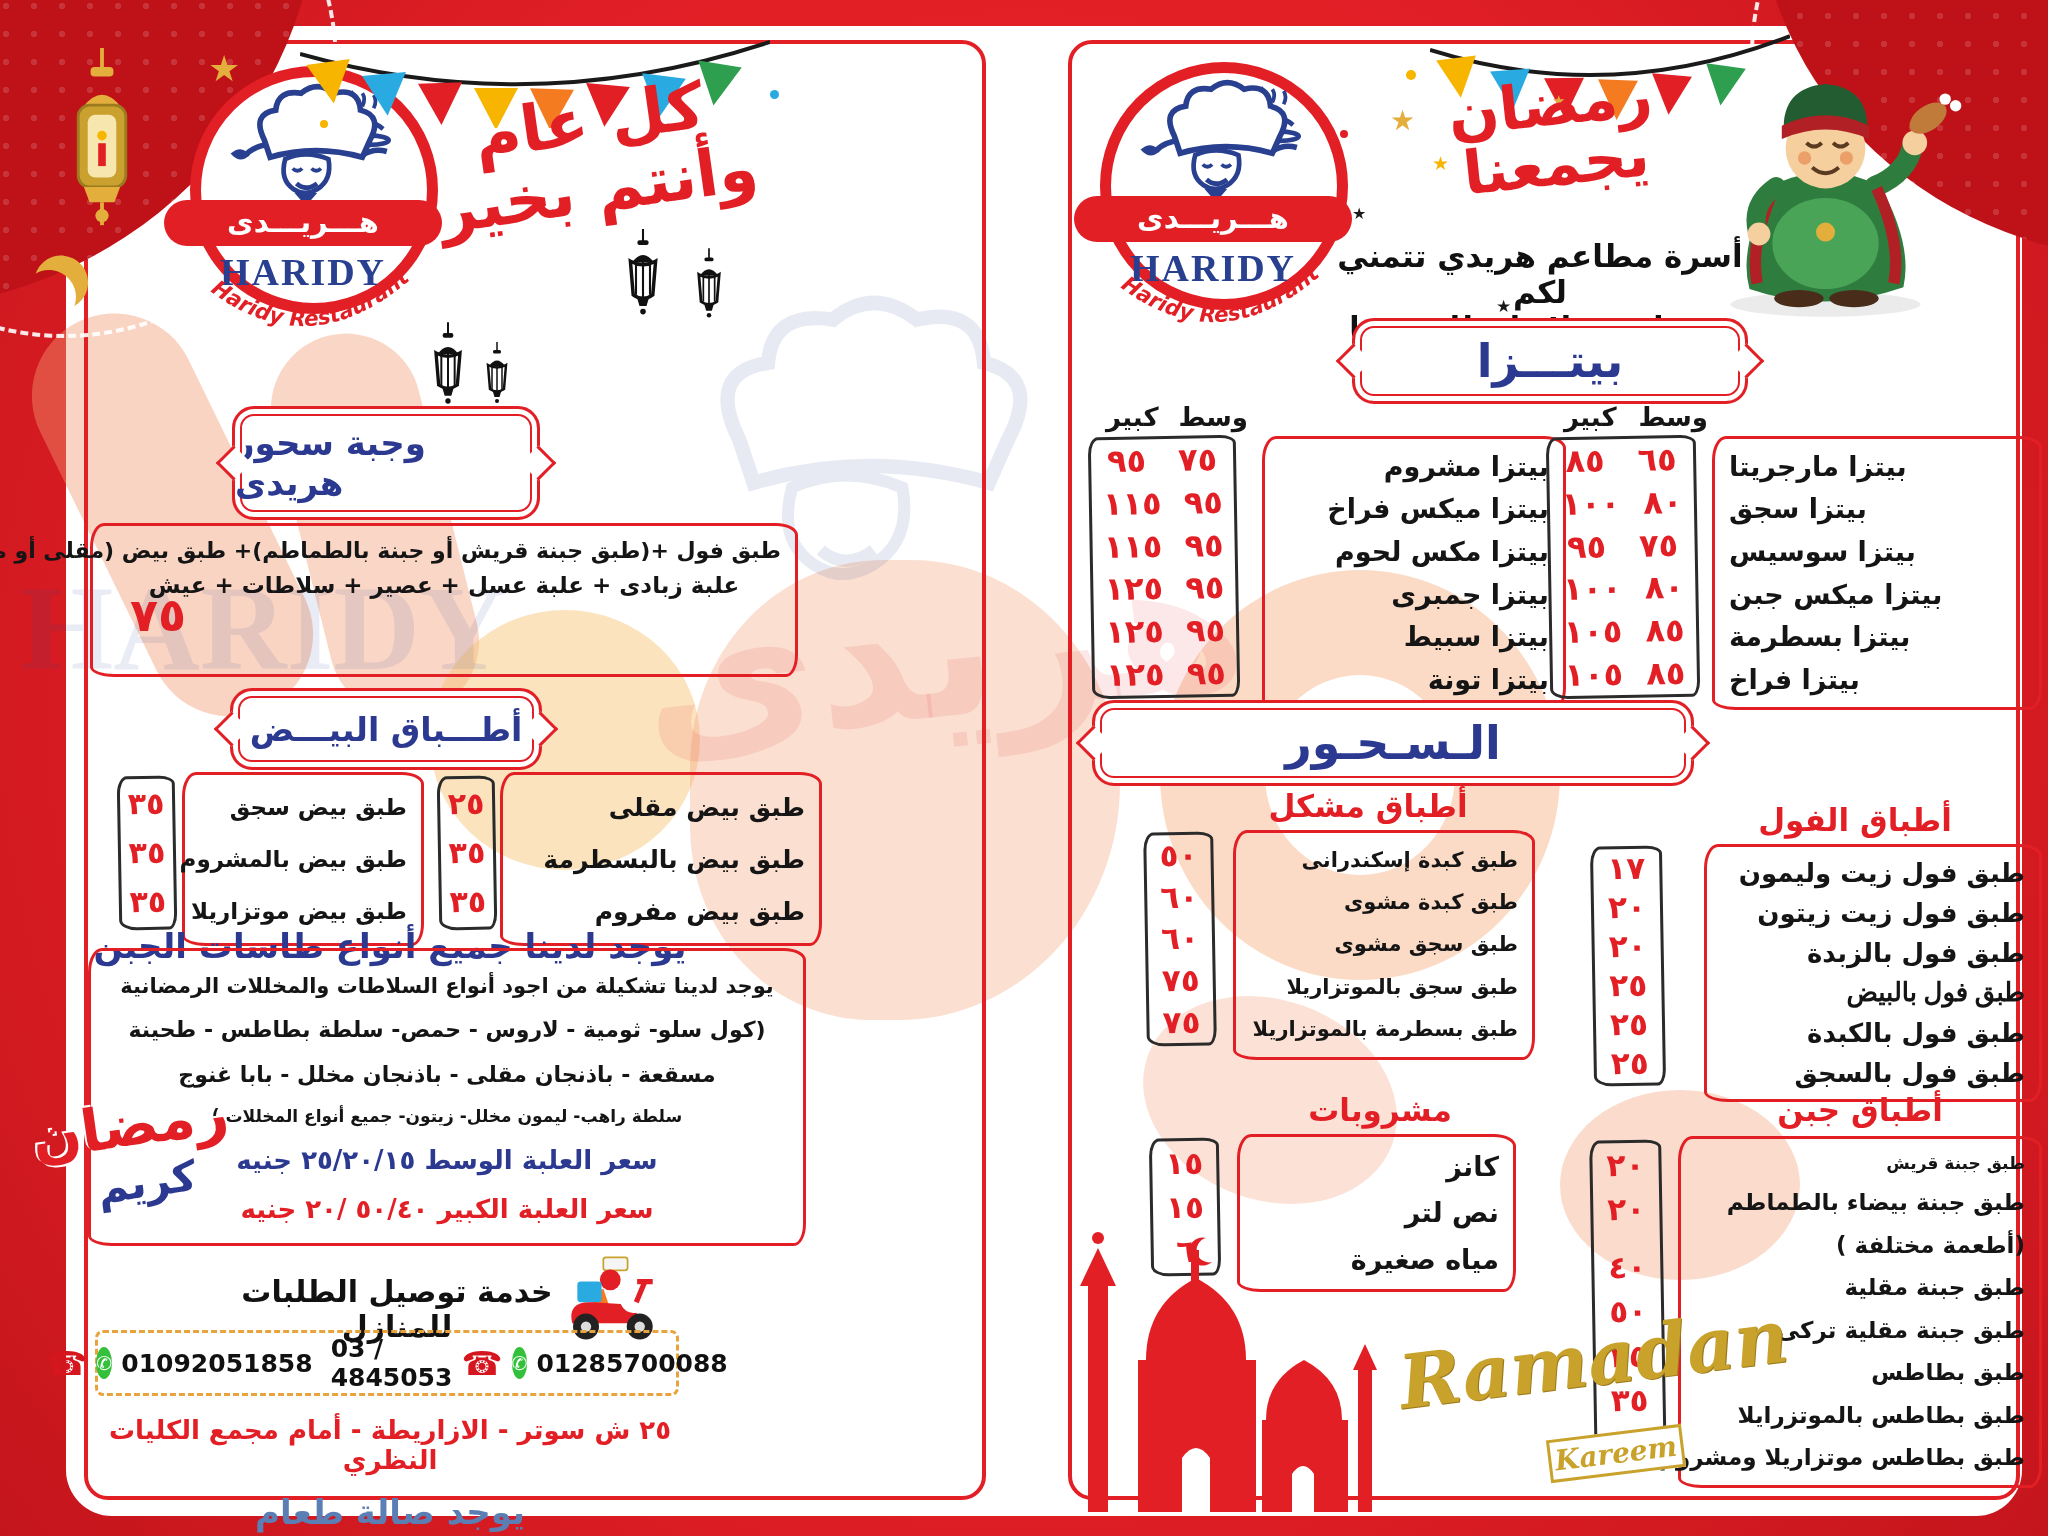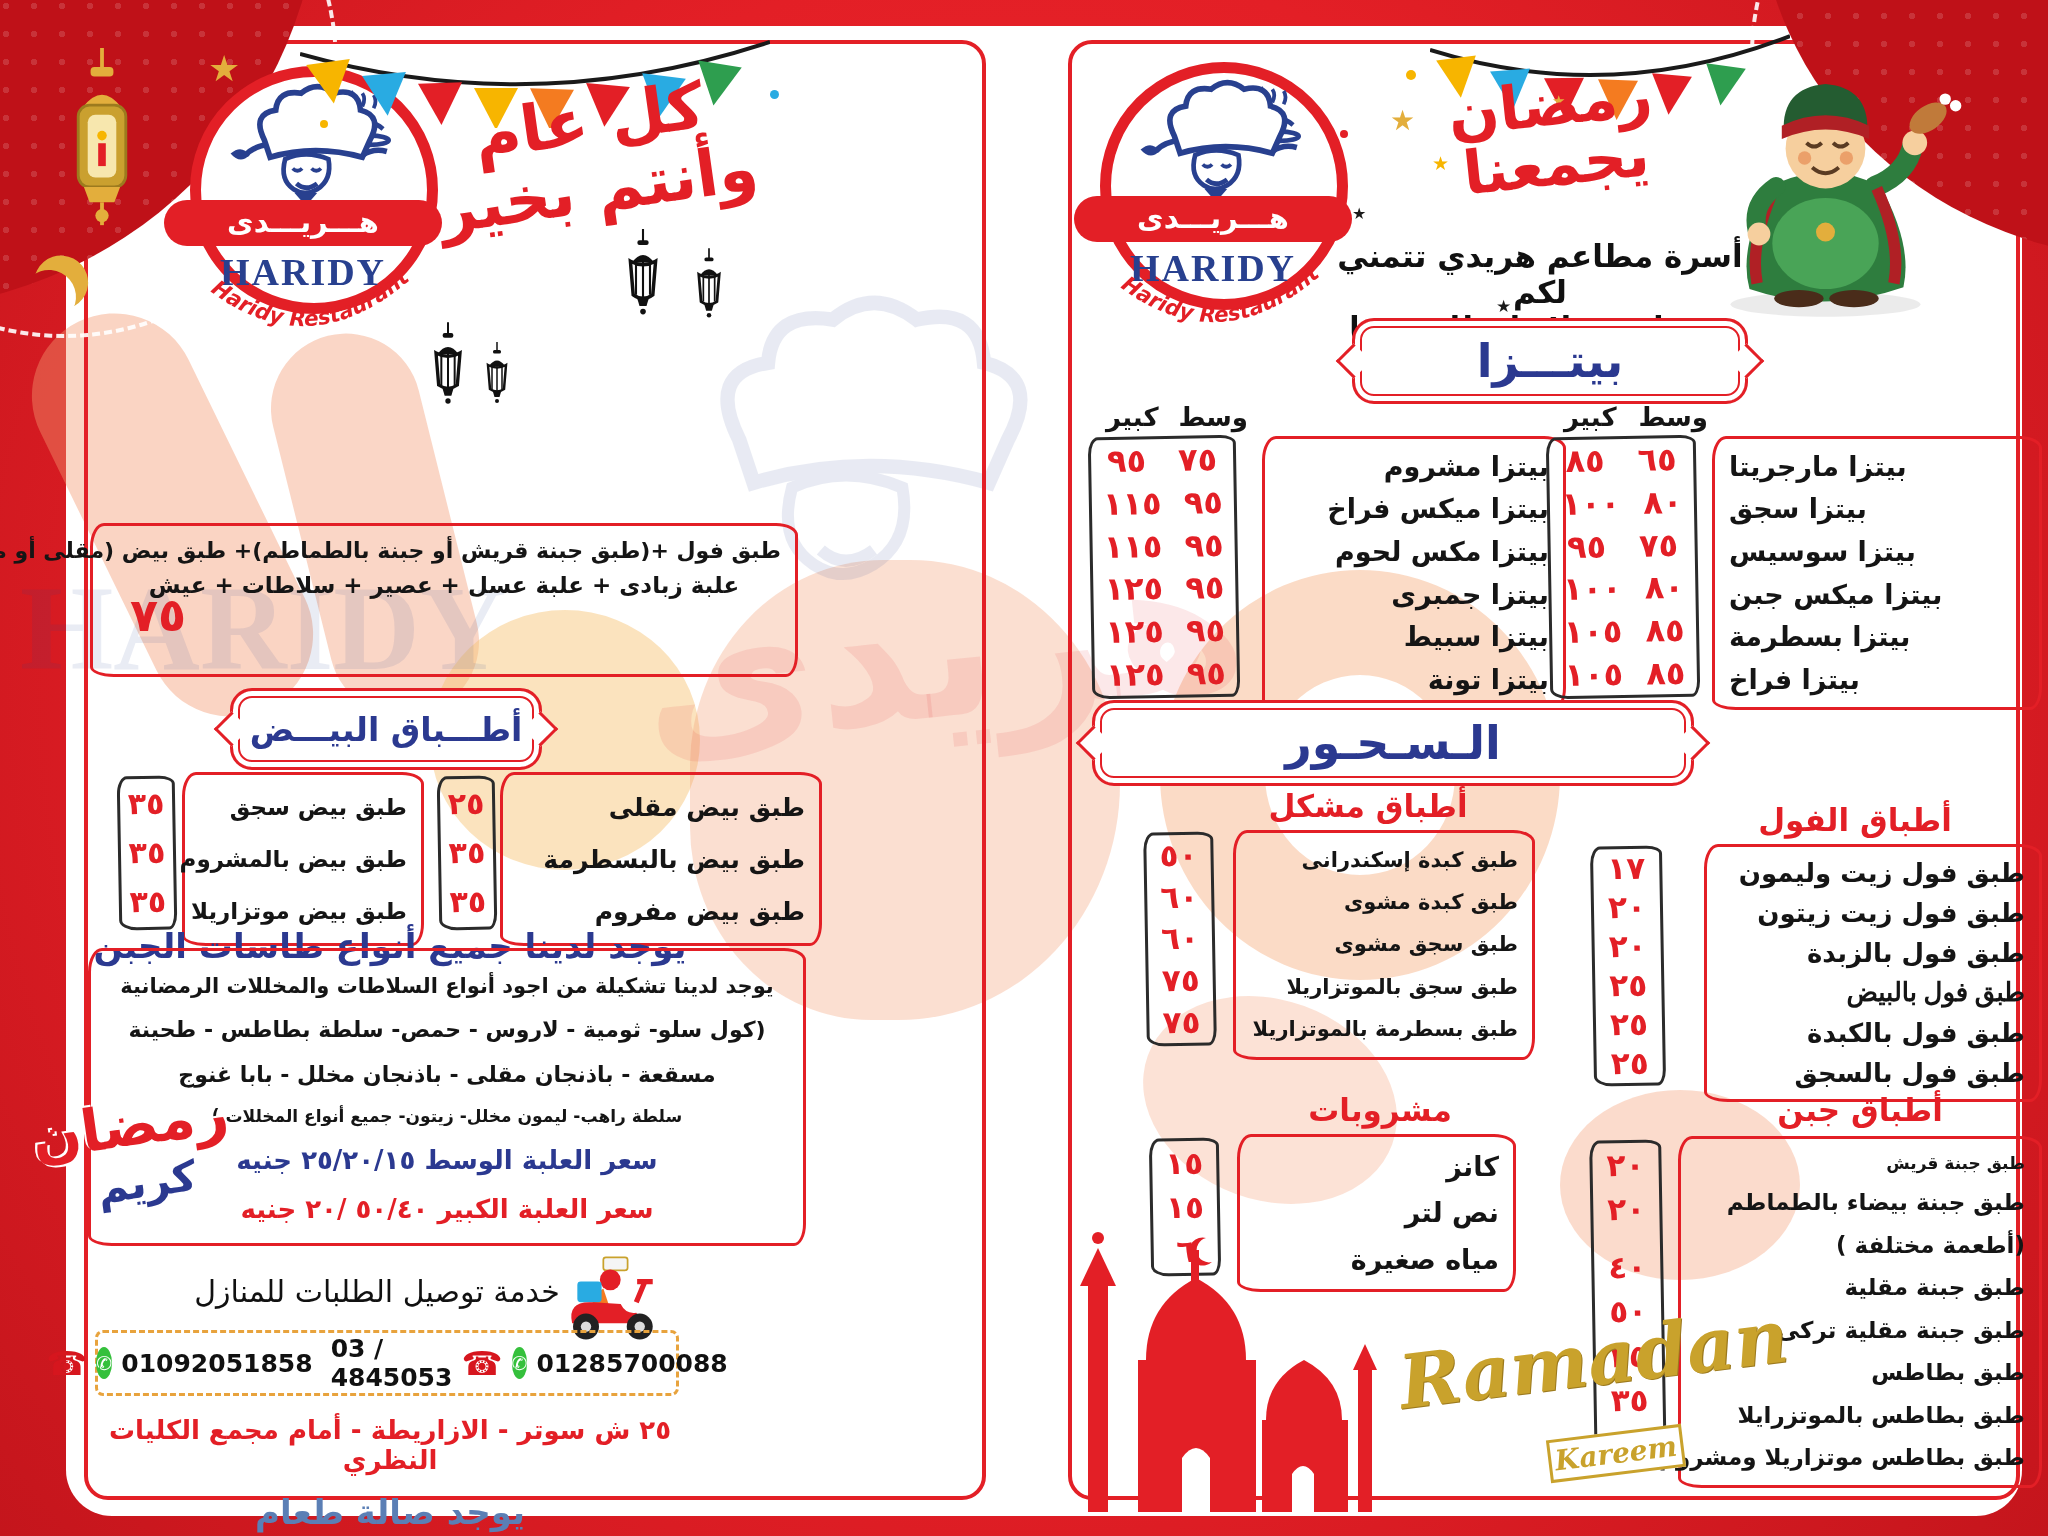--- a/index.html
+++ b/index.html
@@ -172,20 +172,23 @@
   <svg style="position:absolute;left:482px;top:342px;z-index:6;" width="30" height="70" viewBox="0 0 60 140">
     <line x1="30" y1="0" x2="30" y2="18" stroke="#111" stroke-width="3"></line>
       <rect x="22" y="16" width="16" height="7" rx="3" fill="#111"></rect>
     <path d="M14 48 q16-22 32 0 z" fill="#111"></path>
     <path d="M12 46 q18 10 36 0 l-4 48 q-14 10-28 0 z" fill="none" stroke="#111" stroke-width="5"></path>
     <path d="M30 46 v52 M20 48 v46 M40 48 v46" stroke="#111" stroke-width="3"></path>
     <path d="M22 100 h16 l-3 10 h-10 z" fill="#111"></path>
       <circle cx="30" cy="118" r="4" fill="#111"></circle>
   </svg>
 
+  <div class="ornate" style="left:232px;top:406px;width:302px;height:108px;">
+    <div class="t" style="font-size:34px;">وجبة سحور هريدى</div>
+  </div>
 
   <div class="nbox" style="left:90px;top:523px;width:674px;height:128px;justify-content:flex-start;gap:12px;padding-top:14px;">
     <div class="nrow" style="font-size:22px;text-align:center;">طبق فول +(طبق جبنة قريش أو جبنة بالطماطم)+ طبق بيض (مقلى أو مسلوق)</div>
     <div class="nrow" style="font-size:23px;text-align:center;">علبة زبادى + علبة عسل + عصير + سلاطات + عيش</div>
   </div>
   <div style="position:absolute;left:130px;top:588px;z-index:7;color:#e31f26;font-weight:bold;font-size:46px;">٧٥</div>
 
   <div class="ornate" style="left:230px;top:688px;width:306px;height:76px;">
     <div class="t" style="font-size:33px;">أطـــباق البيـــض</div>
   </div>
@@ -224,21 +227,21 @@
     <div class="nrow" style="font-size:17px;text-align:center;">سلطة راهب- ليمون مخلل- زيتون- جميع أنواع المخللات )</div>
     <div class="nrow bluetxt" style="font-size:26px;text-align:center;color:#2b3990;">سعر العلبة الوسط ٢٥/٢٠/١٥ جنيه</div>
     <div class="nrow" style="font-size:26px;text-align:center;color:#e31f26;">سعر العلبة الكبير ٥٠/٤٠ /٢٠ جنيه</div>
   </div>
 
   <div style="position:absolute;left:52px;top:1090px;width:180px;z-index:7;text-align:center;transform:rotate(-8deg);direction:rtl;">
     <div style="color:#e31f26;font-weight:bold;font-size:58px;text-shadow:2px 2px 0 #fff,-2px -2px 0 #fff;">رمضان</div>
     <div style="color:#2b3990;font-weight:bold;font-size:42px;text-shadow:2px 2px 0 #fff,-2px -2px 0 #fff;">كريم</div>
   </div>
 
-  <div style="position:absolute;left:192px;top:1274px;width:370px;z-index:6;font-size:30px;font-weight:normal;color:#111;text-align:center;direction:rtl;">خدمة توصيل الطلبات للمنازل</div>
+  <div style="position:absolute;left:212px;top:1274px;width:370px;z-index:6;font-size:30px;font-weight:bold;color:#111;text-align:center;direction:rtl;">خدمة توصيل الطلبات للمنازل</div>
   <svg style="position:absolute;left:560px;top:1250px;z-index:6;" width="104" height="96" viewBox="0 0 120 110">
     <rect x="50" y="8" width="28" height="15" rx="3" fill="#f5f5f5" stroke="#c9a22c" stroke-width="2"></rect>
     <circle cx="58" cy="34" r="12" fill="#e31f26"></circle>
     <path d="M50 44 q-16 10-12 28 l22 2 z" fill="#f47b20"></path>
     <rect x="20" y="36" width="28" height="24" rx="4" fill="#29abe2"></rect>
     <path d="M14 84 q-6-26 24-24 l32 2 q6 12 18 10 l8 12 z" fill="#e31f26"></path>
     <path d="M88 60 l10-24 m-9 0 h18" stroke="#e31f26" stroke-width="6" fill="none"></path>
     <circle cx="30" cy="88" r="15" fill="#222"></circle>
       <circle cx="92" cy="88" r="15" fill="#222"></circle>
     <circle cx="30" cy="88" r="6" fill="#ddd"></circle>

